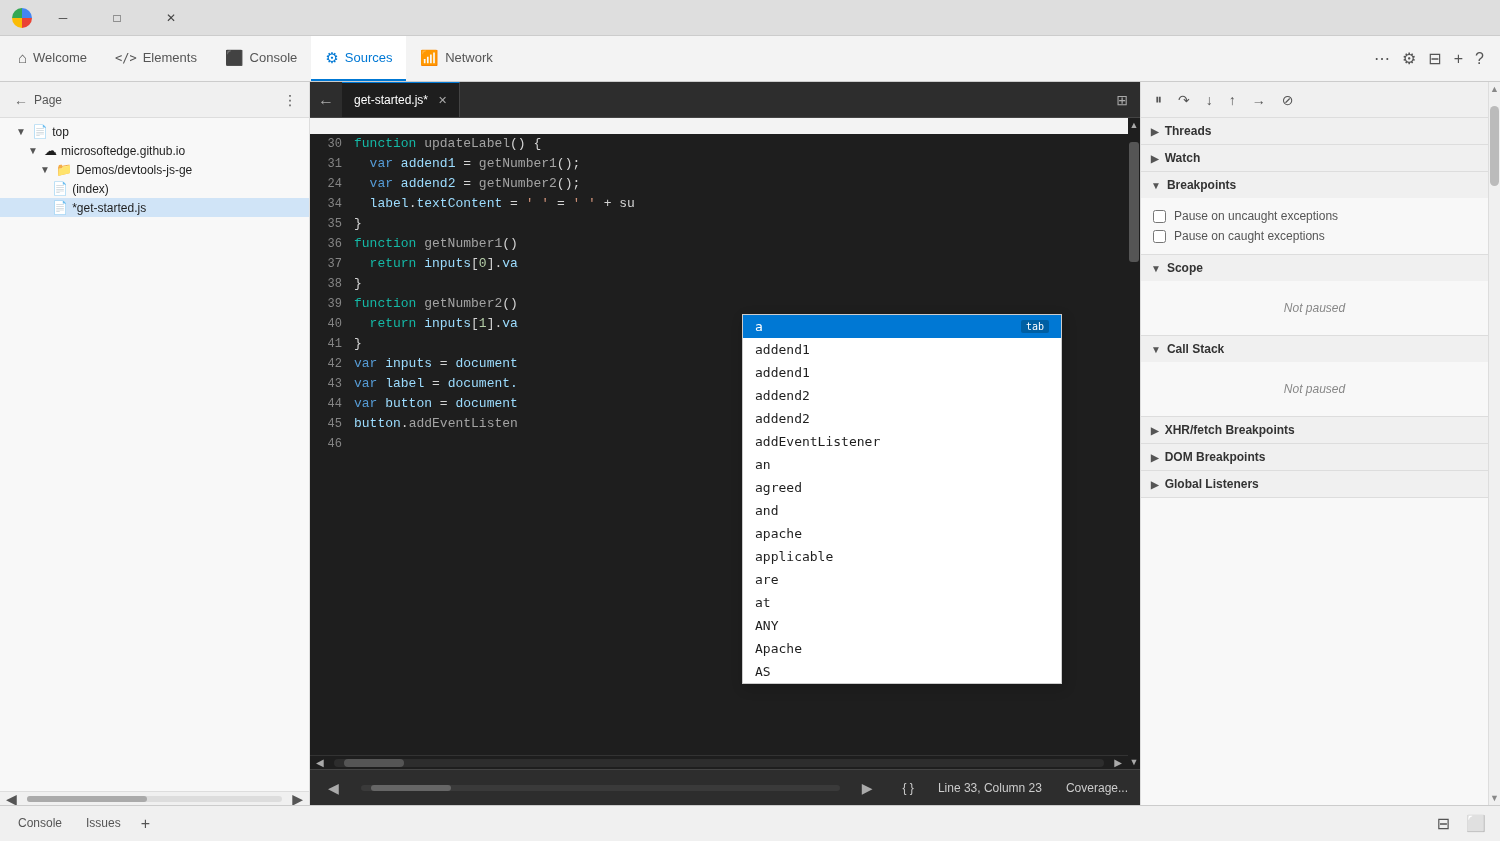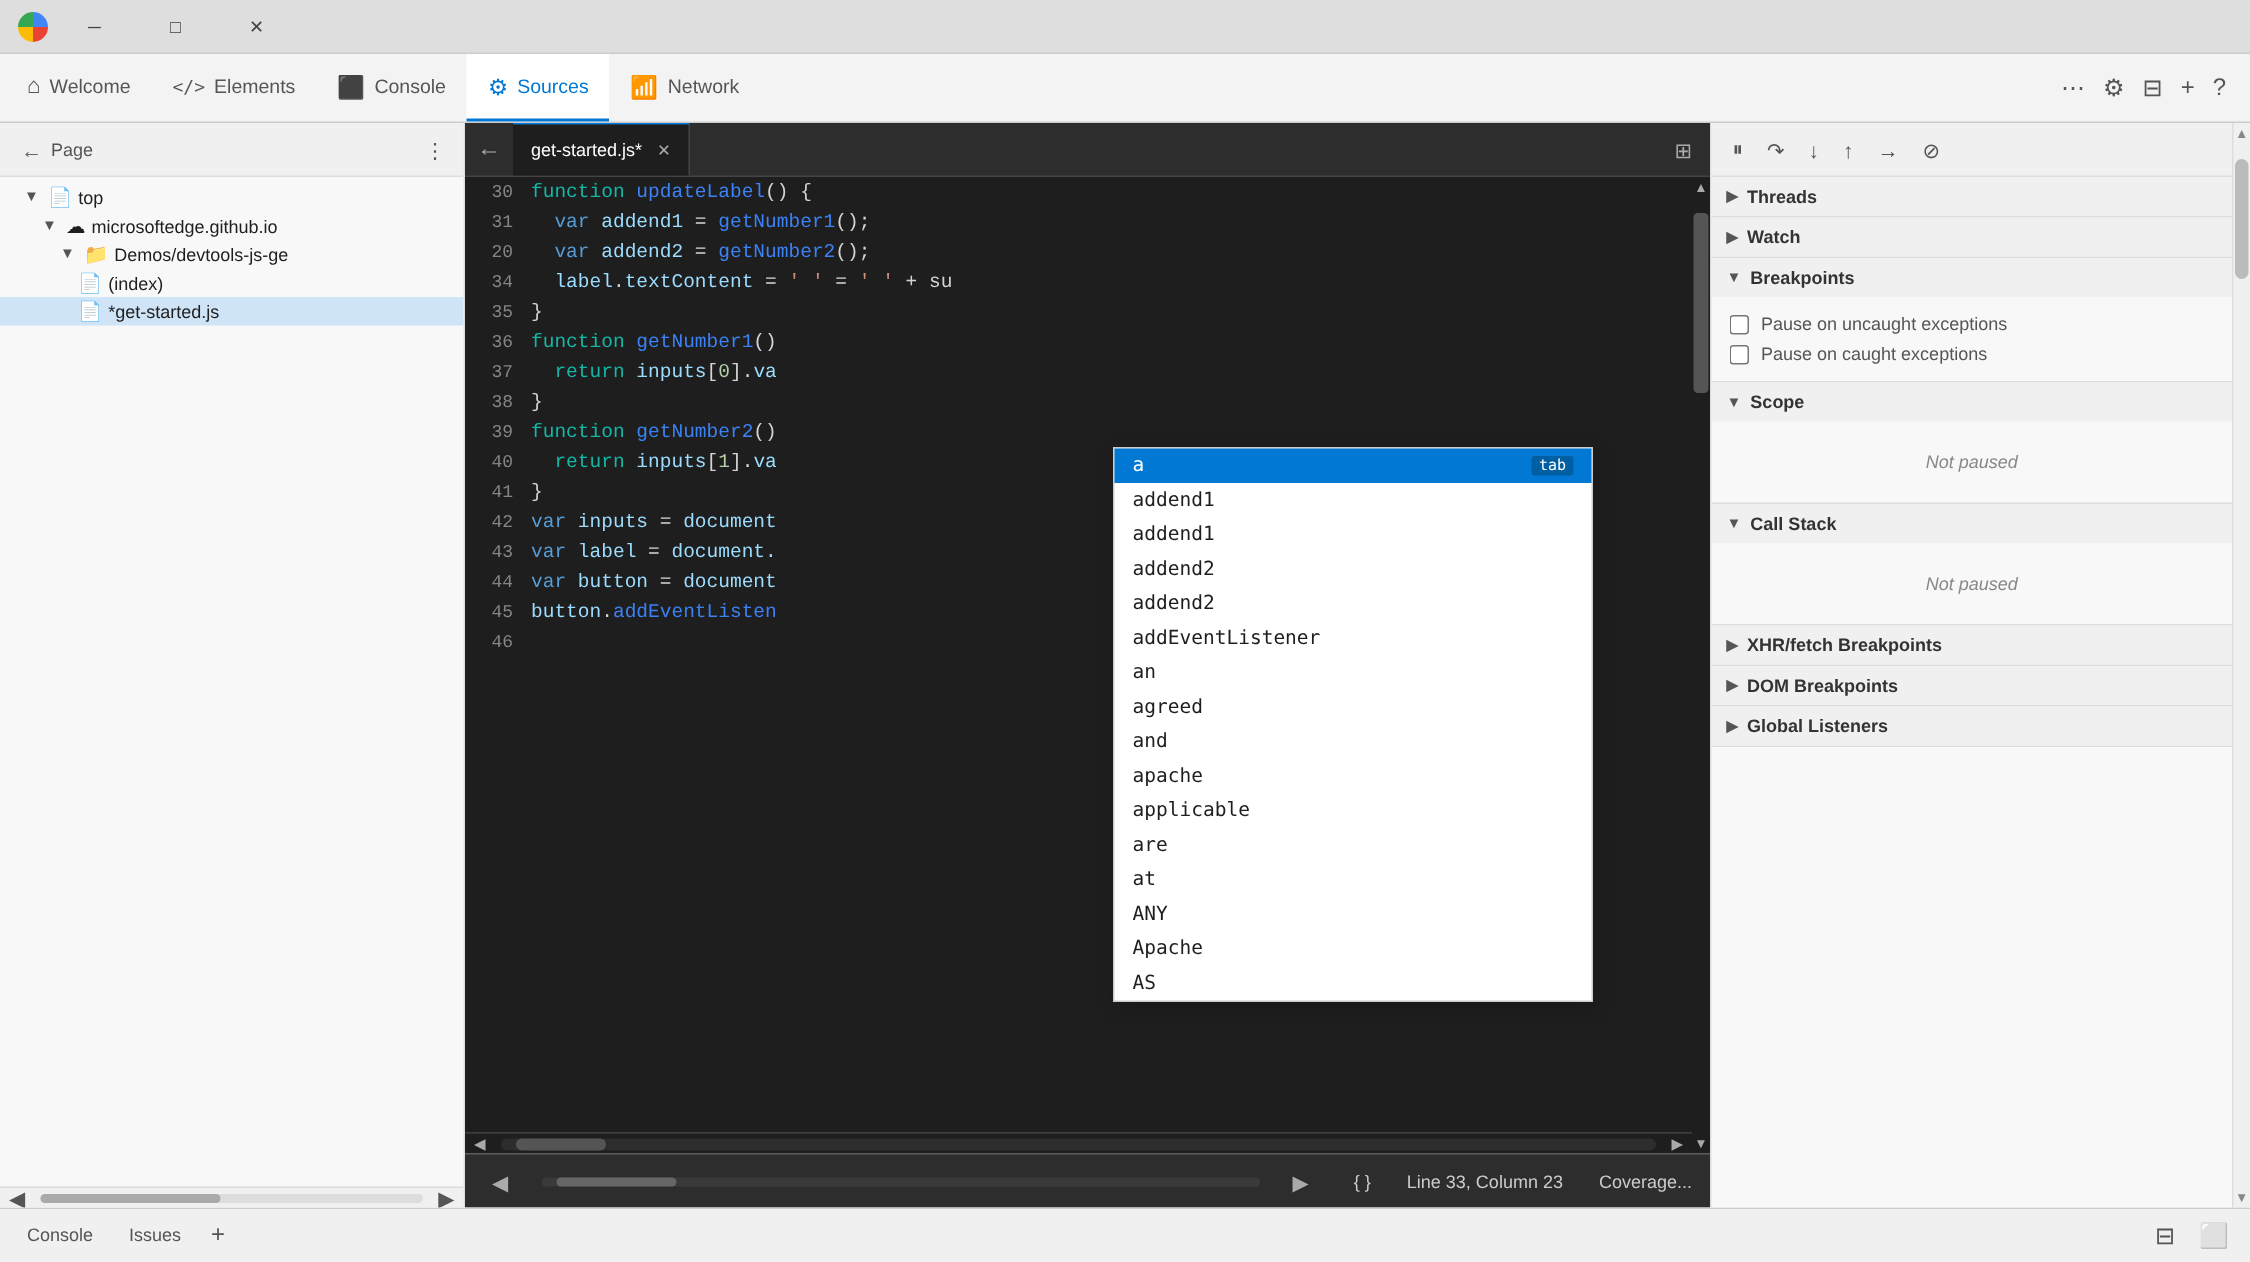--- a/index.html
+++ b/index.html
@@ -60,21 +60,21 @@
     .editor-tab-spacer { flex: 1; }
     .editor-controls { display: flex; align-items: center; padding: 0 8px; gap: 4px; }
     .editor-ctrl-btn { background: none; border: none; cursor: pointer; color: #aaa; font-size: 14px; padding: 4px; }
 
     
     .code-editor { flex: 1; overflow-y: auto; overflow-x: auto; position: relative; font-family: 'Consolas', 'Courier New', monospace; font-size: 13px; }
     .code-line { display: flex; line-height: 20px; }
     .line-num { width: 44px; min-width: 44px; text-align: right; padding-right: 12px; color: #858585; user-select: none; font-size: 12px; }
     .line-content { flex: 1; color: #d4d4d4; white-space: pre; }
     .kw { color: #14b8a6; }
-    .fn-name { color: #3b82f6; }
+    .fn-name { color: #a3a3a3; }
     .var-kw { color: #569cd6; }
     .str { color: #ce9178; }
     .num { color: #b5cea8; }
     .op { color: #d4d4d4; }
     .identifier { color: #9cdcfe; }
 
     
     .autocomplete {
       position: absolute;
       top: 180px; left: 432px;
@@ -226,32 +226,32 @@
         <span class="close-x">✕</span>
       </div>
       <div class="editor-tab-spacer"></div>
       <div class="editor-controls">
         <button class="editor-ctrl-btn" title="Format">⊞</button>
       </div>
     </div>
 
     <div class="editor-and-scroll">
       <div class="editor-content-area">
-        <div class="code-editor" style="background:#1e1e1e;position:relative;">
+        <div class="code-editor" style="background:#1e1e1e;position:relative;margin-top:16px;">
 
           <div class="code-line">
             <span class="line-num">30</span>
             <span class="line-content"><span class="kw">function </span><span class="fn-name">updateLabel</span><span class="op">() {</span></span>
           </div>
           <div class="code-line">
             <span class="line-num">31</span>
             <span class="line-content"><span>  </span><span class="var-kw">var </span><span class="identifier">addend1</span><span class="op"> = </span><span class="fn-name">getNumber1</span><span class="op">();</span></span>
           </div>
           <div class="code-line">
-            <span class="line-num">20</span>
+            <span class="line-num">24</span>
             <span class="line-content"><span>  </span><span class="var-kw">var </span><span class="identifier">addend2</span><span class="op"> = </span><span class="fn-name">getNumber2</span><span class="op">();</span></span>
           </div>
           <div class="code-line">
             <span class="line-num">34</span>
             <span class="line-content"><span>  </span><span class="identifier">label</span><span class="op">.</span><span class="identifier">textContent</span><span class="op"> = </span><span class="str">' '</span><span class="op"> = </span><span class="str">' '</span><span class="op"> + su</span></span>
           </div>
           <div class="code-line">
             <span class="line-num">35</span>
             <span class="line-content"><span class="op">}</span></span>
           </div>

